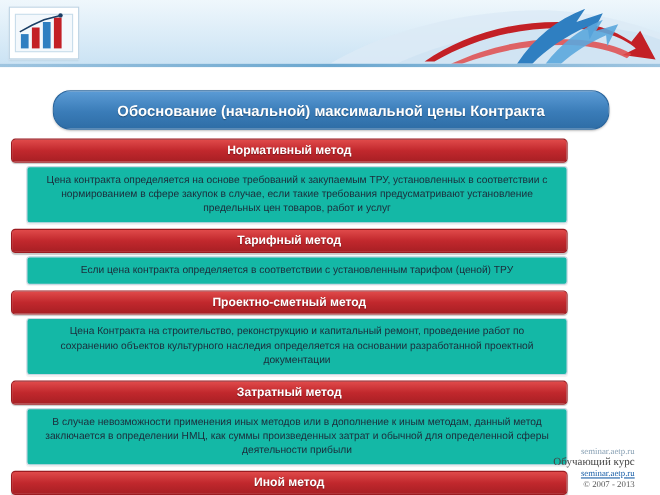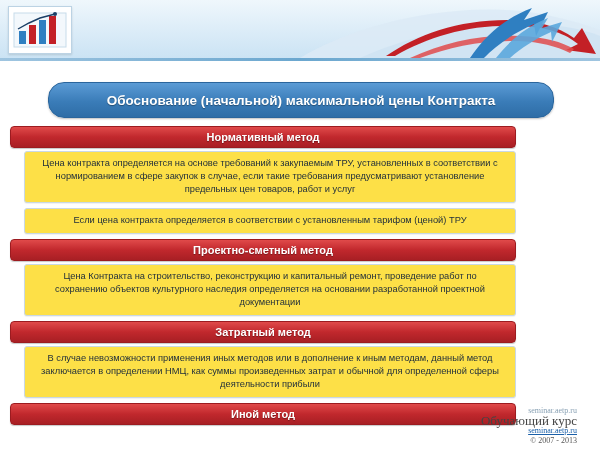--- a/index.html
+++ b/index.html
@@ -106,21 +106,21 @@
   .sec-head span {
     color: #ffffff;
     font-size: 11px;
     font-weight: bold;
     text-shadow: 0 1px 1px rgba(0,0,0,0.35);
   }
   .sec-body {
     margin-top: 3px;
     border: 1px solid #c9d8e4;
     border-radius: 3px;
-    background: #fde047;
+    background: #14b8a6;
     padding: 5px 14px 6px 14px;
     box-shadow: 0 1px 1px rgba(0,0,0,0.06);
     margin-left: 14px;
   }
   .sec-body p {
     margin: 0;
     font-size: 9.3px;
     line-height: 13px;
     color: #1c2b3a;
     text-align: center;
@@ -134,21 +134,21 @@
     text-align: right;
     line-height: 10px;
     font-family: Liberation Serif, serif;
   }
   .footer .f1 {
     font-size: 8px;
     color: #8aa2b5;
     display: block;
   }
   .footer .f2 {
-    font-size: 13px;
+    font-size: 10px;
     color: #444444;
     display: block;
   }
   .footer .f3 {
     font-size: 8px;
     color: #1a5fa8;
     text-decoration: underline;
     display: block;
   }
   .footer .f4 {
@@ -207,20 +207,23 @@
     <div class="section">
       <div class="sec-head">
         <span>Нормативный метод</span>
       </div>
       <div class="sec-body">
         <p>Цена контракта определяется на основе требований к закупаемым ТРУ, установленных в соответствии с нормированием в сфере закупок в случае, если такие требования предусматривают установление предельных цен товаров, работ и услуг</p>
       </div>
     </div>
 
     <div class="section">
+      <div class="sec-head">
+        <span>Тарифный метод</span>
+      </div>
       <div class="sec-body">
         <p>Если цена контракта определяется в соответствии с установленным тарифом (ценой) ТРУ</p>
       </div>
     </div>
 
     <div class="section">
       <div class="sec-head">
         <span>Проектно-сметный метод</span>
       </div>
       <div class="sec-body">

